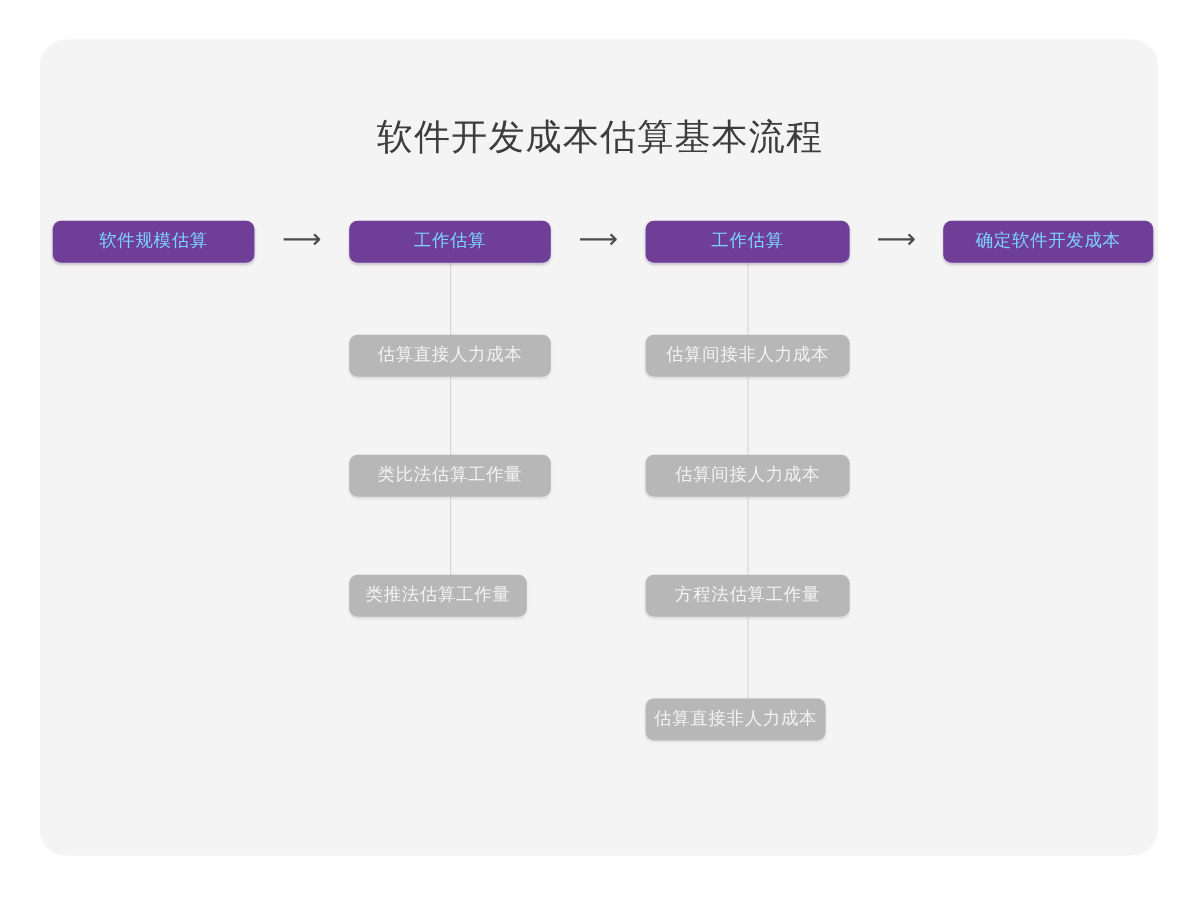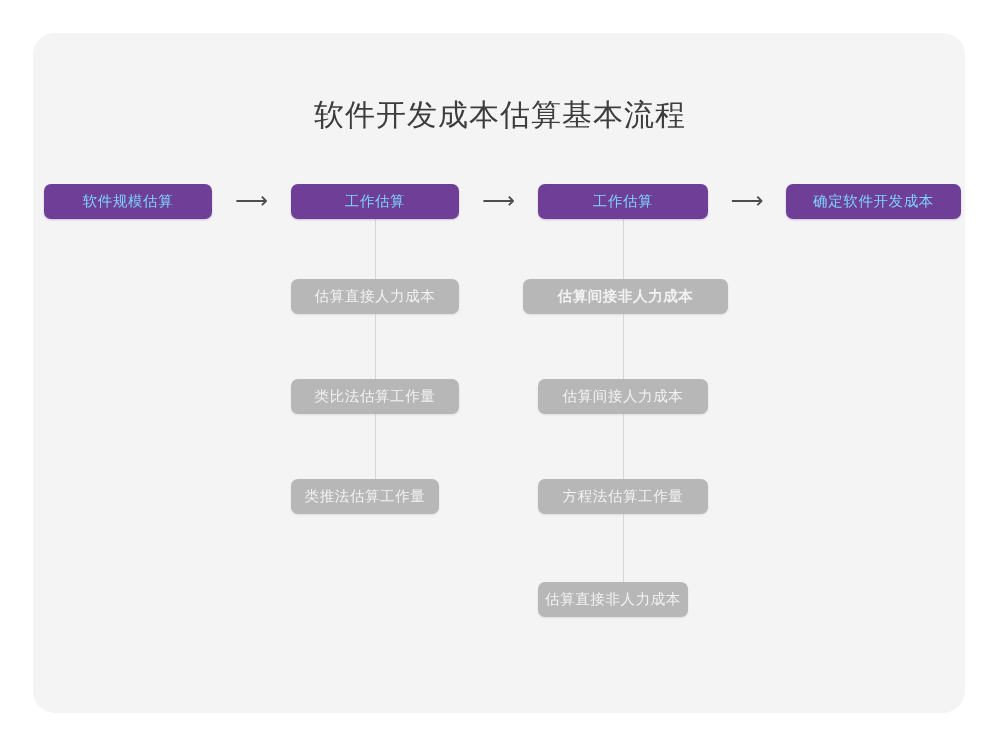--- a/index.html
+++ b/index.html
@@ -99,18 +99,18 @@
   <div class="node primary" style="left:538px; top:184px; width:170px;">工作估算</div>
 
   <div class="arrow" style="left:708px; top:184px; width:78px;">⟶</div>
 
   <div class="node primary" style="left:786px; top:184px; width:175px;">确定软件开发成本</div>
 
   <div class="node secondary" style="left:291px; top:279px; width:168px;">估算直接人力成本</div>
   <div class="node secondary" style="left:291px; top:379px; width:168px;">类比法估算工作量</div>
   <div class="node secondary" style="left:291px; top:479px; width:148px;">类推法估算工作量</div>
 
-  <div class="node secondary" style="left:523px; top:279px; width:205px;font-weight:bold;">估算间接非人力成本</div>
+  <div class="node secondary" style="left:538px; top:279px; width:170px;">估算间接非人力成本</div>
   <div class="node secondary" style="left:538px; top:379px; width:170px;">估算间接人力成本</div>
   <div class="node secondary" style="left:538px; top:479px; width:170px;">方程法估算工作量</div>
   <div class="node secondary" style="left:538px; top:582px; width:150px;">估算直接非人力成本</div>
 
 </div>
 
 </body></html>

